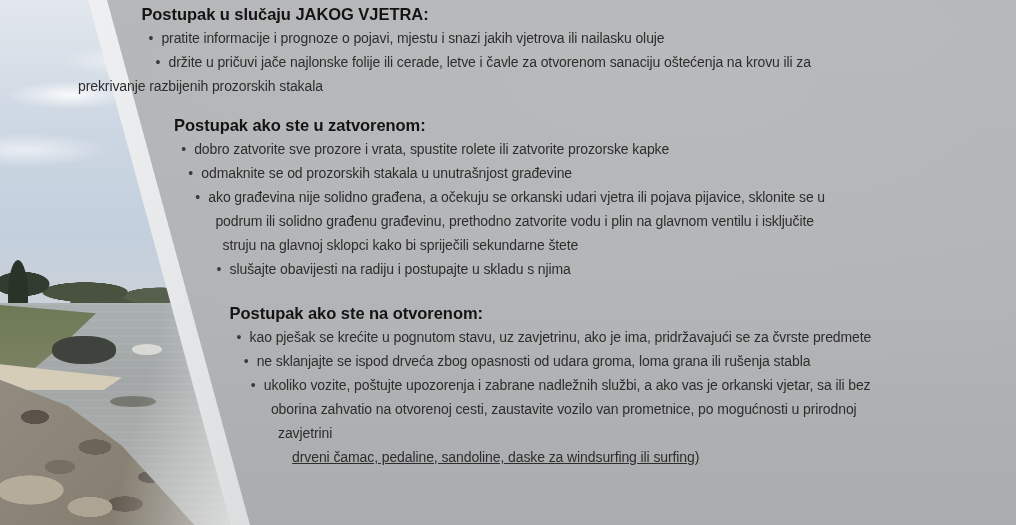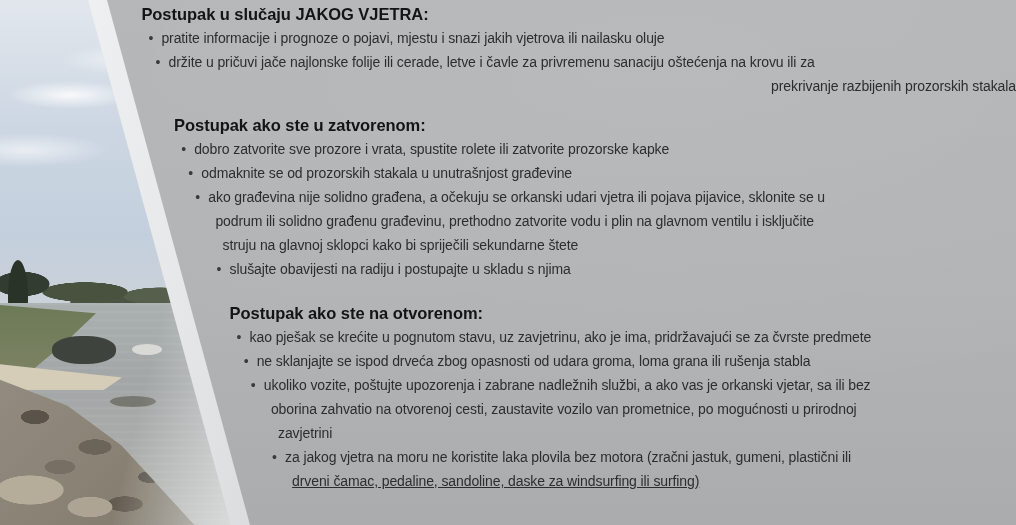--- a/index.html
+++ b/index.html
@@ -118,34 +118,33 @@
     <div class="sand"></div>
     <div class="rocks"></div>
     <div class="edge-fade"></div>
   </div>
 
   <div class="stripe"></div>
 
   <div class="content" id="content">
       <div class="line heading" style="margin-left: 141.4px;">Postupak u slučaju JAKOG VJETRA:</div>
       <div class="line bullet" style="margin-left: 148.4px;"><span class="dot">•</span><span class="txt">pratite informacije i prognoze o pojavi, mjestu i snazi jakih vjetrova ili nailasku oluje</span></div>
-      <div class="line bullet" style="margin-left: 155.5px;"><span class="dot">•</span><span class="txt">držite u pričuvi jače najlonske folije ili cerade, letve i čavle za privremenu sanaciju oštećenja na krovu ili za</span></div>
-      <div class="line cont" style="margin-left: 78px; text-align: right;"><span class="txt">prekrivanje razbijenih prozorskih stakala</span></div>
+      <div class="line bullet" style="margin-left: 155.5px;"><span class="dot">•</span><span class="txt">držite u pričuvi jače najlonske folije ili cerade, letve i čavle za otvorenom sanaciju oštećenja na krovu ili za</span></div>
+      <div class="line cont" style="margin-left: 78px;"><span class="txt">prekrivanje razbijenih prozorskih stakala</span></div>
       <div style="height: 15px;"></div>
       <div class="line heading" style="margin-left: 174.1px;">Postupak ako ste u zatvorenom:</div>
       <div class="line bullet" style="margin-left: 181.2px;"><span class="dot">•</span><span class="txt">dobro zatvorite sve prozore i vrata, spustite rolete ili zatvorite prozorske kapke</span></div>
       <div class="line bullet" style="margin-left: 188.3px;"><span class="dot">•</span><span class="txt">odmaknite se od prozorskih stakala u unutrašnjost građevine</span></div>
       <div class="line bullet" style="margin-left: 195.3px;"><span class="dot">•</span><span class="txt">ako građevina nije solidno građena, a očekuju se orkanski udari vjetra ili pojava pijavice, sklonite se u</span></div>
       <div class="line cont" style="margin-left: 215.4px;"><span class="txt">podrum ili solidno građenu građevinu, prethodno zatvorite vodu i plin na glavnom ventilu i isključite</span></div>
       <div class="line cont" style="margin-left: 222.5px;"><span class="txt">struju na glavnoj sklopci kako bi spriječili sekundarne štete</span></div>
       <div class="line bullet" style="margin-left: 216.6px;"><span class="dot">•</span><span class="txt">slušajte obavijesti na radiju i postupajte u skladu s njima</span></div>
       <div style="height: 20px;"></div>
       <div class="line heading" style="margin-left: 229.6px;">Postupak ako ste na otvorenom:</div>
       <div class="line bullet" style="margin-left: 236.6px;"><span class="dot">•</span><span class="txt">kao pješak se krećite u pognutom stavu, uz zavjetrinu, ako je ima, pridržavajući se za čvrste predmete</span></div>
       <div class="line bullet" style="margin-left: 243.7px;"><span class="dot">•</span><span class="txt">ne sklanjajte se ispod drveća zbog opasnosti od udara groma, loma grana ili rušenja stabla</span></div>
       <div class="line bullet" style="margin-left: 250.8px;"><span class="dot">•</span><span class="txt">ukoliko vozite, poštujte upozorenja i zabrane nadležnih službi, a ako vas je orkanski vjetar, sa ili bez</span></div>
       <div class="line cont" style="margin-left: 270.9px;"><span class="txt">oborina zahvatio na otvorenoj cesti, zaustavite vozilo van prometnice, po mogućnosti u prirodnoj</span></div>
       <div class="line cont" style="margin-left: 278px;"><span class="txt">zavjetrini</span></div>
-      <div class="line bullet" style="margin-left: 272px;"><span class="dot">•</span><span class="txt">za jakog vjetra na moru ne koristite laka plovila bez motora (zračni jastuk, gumeni, plastični ili</span></div>
       <div class="line cont" style="margin-left: 292.1px; text-decoration: underline;"><span class="txt">drveni čamac, pedaline, sandoline, daske za windsurfing ili surfing)</span></div>
     </div>
 
 </div>
 
 </body></html>

